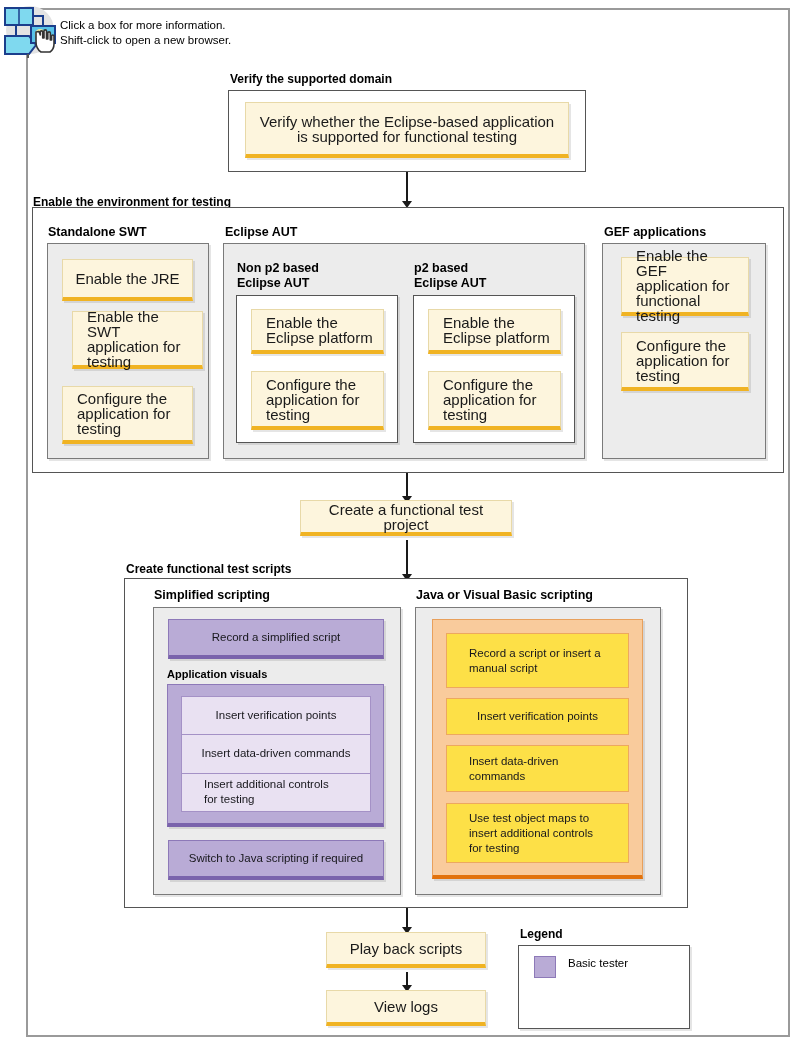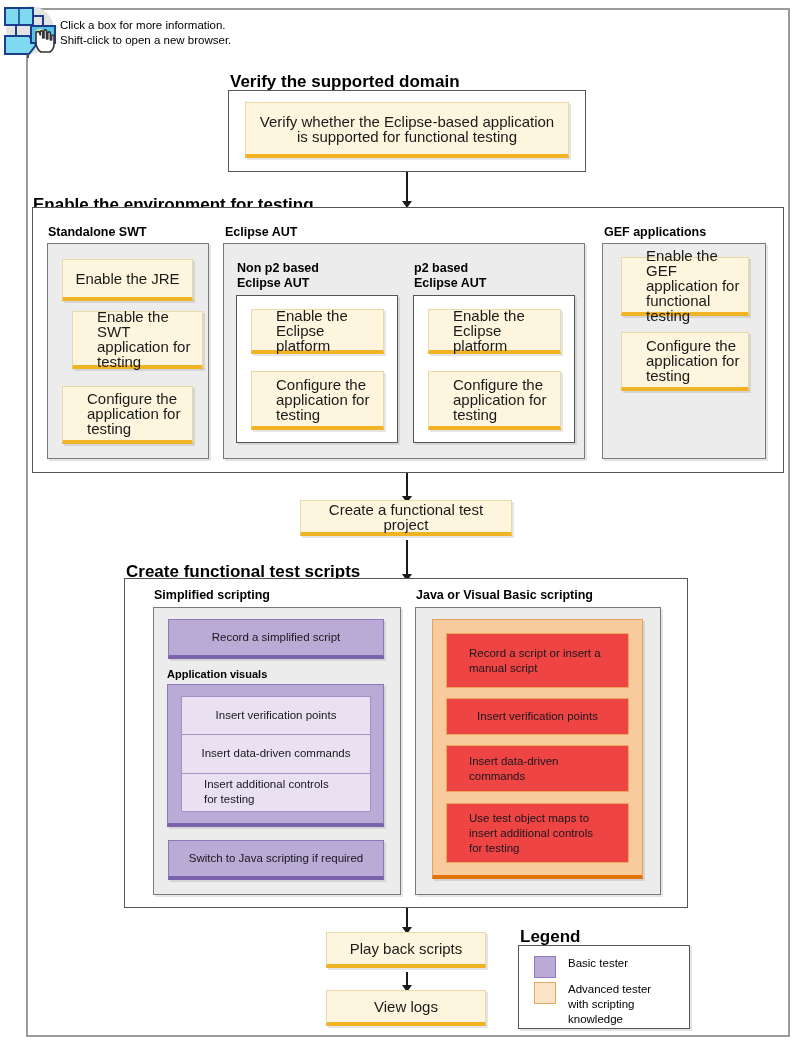--- a/index.html
+++ b/index.html
@@ -52,21 +52,21 @@
     top: 18px;
     font-size: 11.5px;
     line-height: 15px;
     color: #000;
     white-space: pre-line;
   }
 
   
   .sec-title {
     position: absolute;
-    font-size: 17px;
+    font-size: 12px;
     font-weight: bold;
     color: #000;
     white-space: nowrap;
   }
   .sub-title {
     position: absolute;
     font-size: 12.5px;
     font-weight: bold;
     color: #000;
     white-space: pre-line;
@@ -115,21 +115,21 @@
     text-align: center;
     font-size: 15px;
     line-height: 15px;
     color: #1a1a1a;
     box-shadow: 2px 2px 0 rgba(0,0,0,0.10);
     padding: 2px 6px;
   }
   .node-yellow.align-left {
     justify-content: flex-start;
     text-align: left;
-    padding-left: 24px;
+    padding-left: 14px;
   }
   .node-yellow .lbl { white-space: pre-line; }
 
   
   .node-purple {
     position: absolute;
     background: #b9abd6;
     border: 1px solid #8d79b8;
     border-bottom: 4px solid #7a63ac;
     box-sizing: border-box;
@@ -186,21 +186,21 @@
   .orange-group {
     position: absolute;
     background: #f9cb9c;
     border: 1px solid #e8a05c;
     border-bottom: 4px solid #e2720c;
     box-sizing: border-box;
     box-shadow: 2px 2px 0 rgba(0,0,0,0.10);
   }
   .node-orange {
     position: absolute;
-    background: #ef4444;
+    background: #fde047;
     border: 1px solid #eda85f;
     box-sizing: border-box;
     display: flex;
     align-items: center;
     text-align: left;
     font-size: 11.5px;
     line-height: 15px;
     color: #17171c;
     padding: 2px 6px 2px 22px;
   }
@@ -429,20 +429,14 @@
   </div>
 
   <div class="sec-title" style="left:520px; top:927px;">Legend</div>
   <div id="legend-box" style="left:518px; top:945px; width:172px; height:84px;"></div>
 
   <div class="legend-row" style="left:534px; top:956px;">
     <div class="legend-swatch" style="background:#b9abd6; border:1px solid #8d79b8;"></div>
     <div class="legend-label">Basic tester</div>
   </div>
 
-  <div class="legend-row" style="left:534px; top:982px;">
-    <div class="legend-swatch" style="background:#fde4c8; border:1px solid #eda85f;"></div>
-    <div class="legend-label">Advanced tester
-with scripting
-knowledge</div>
-  </div>
 
 </div>
 
 </body></html>

